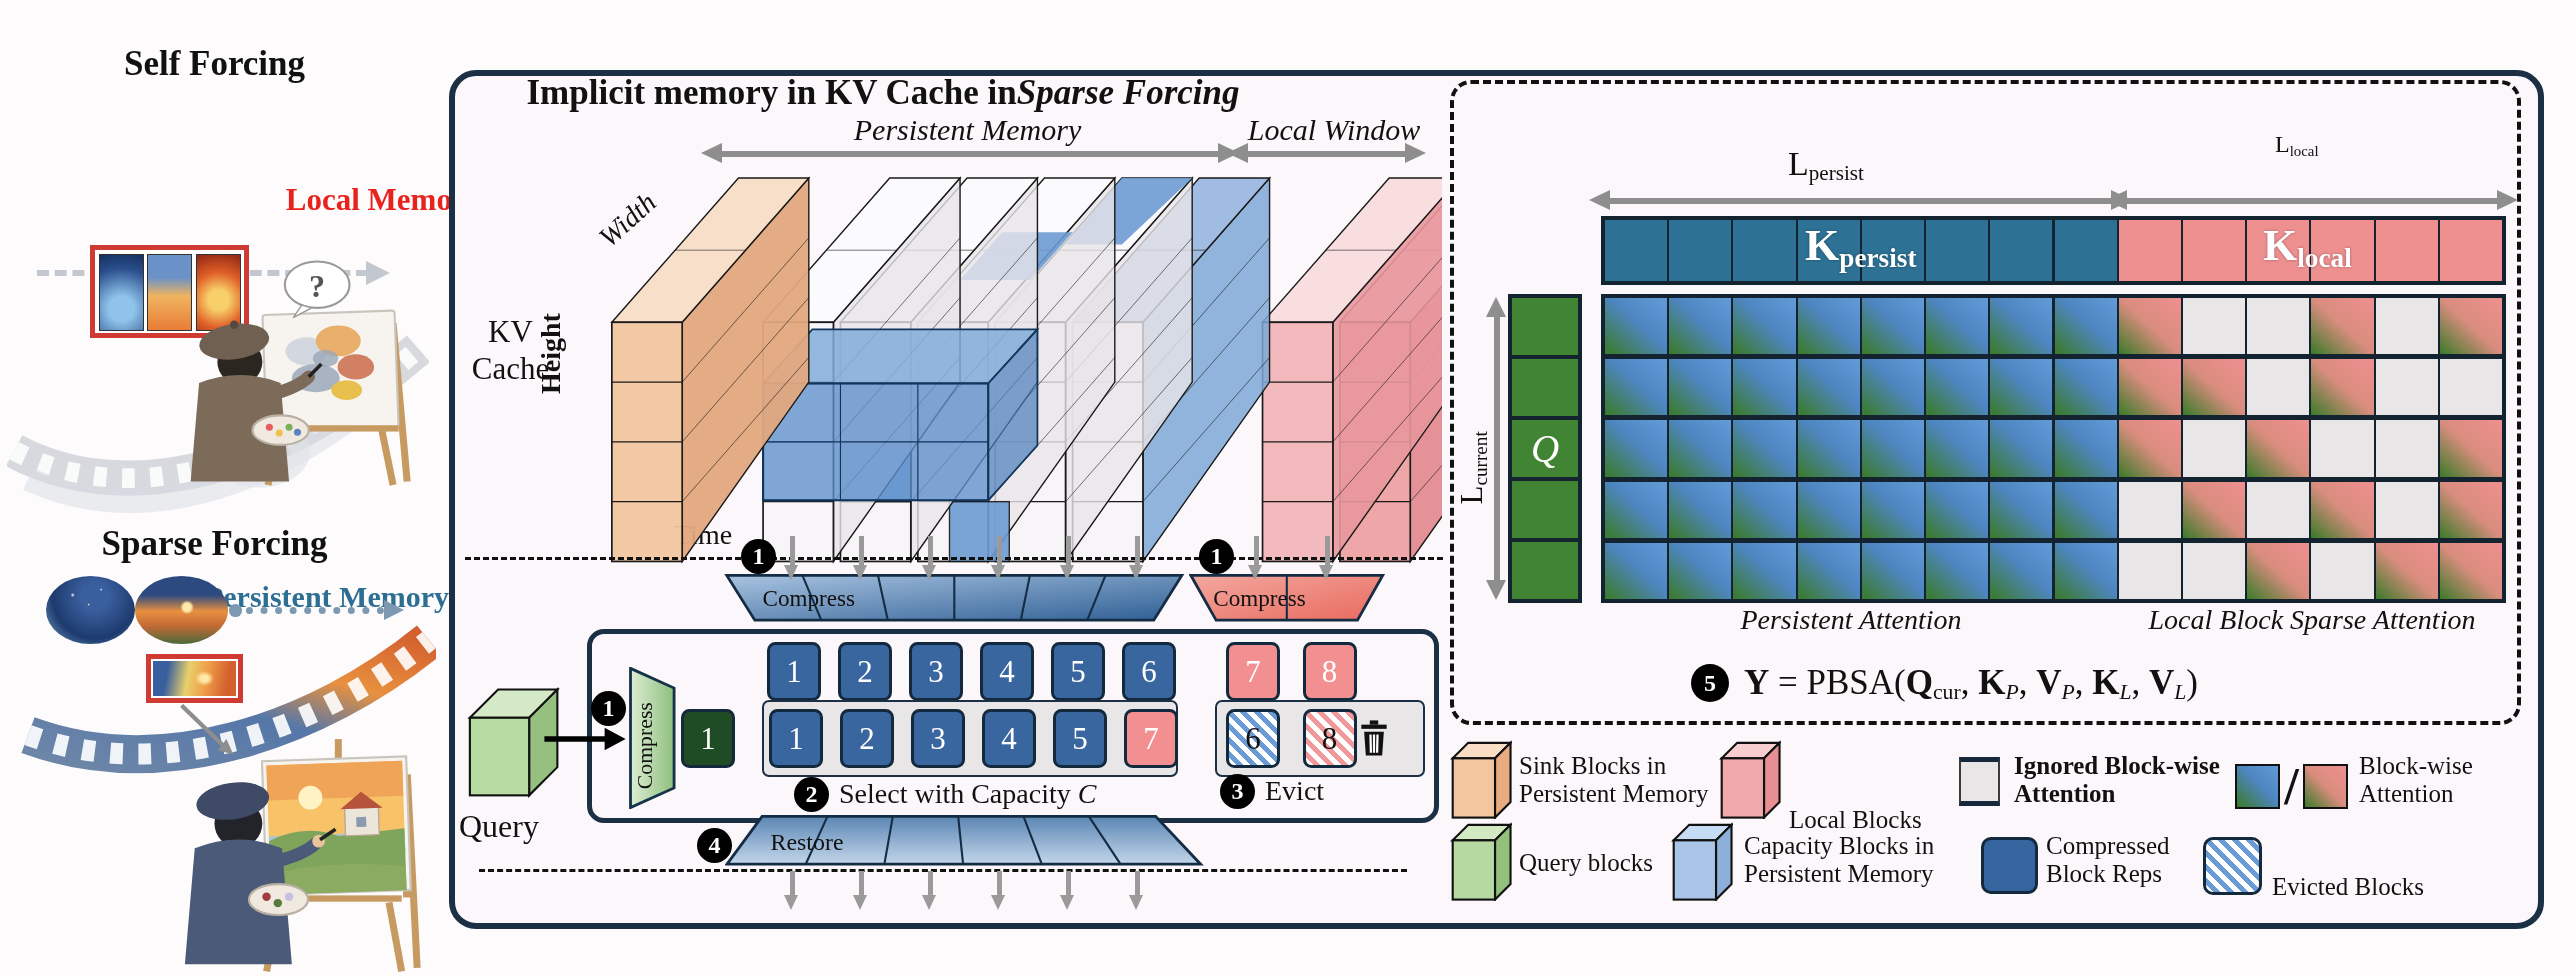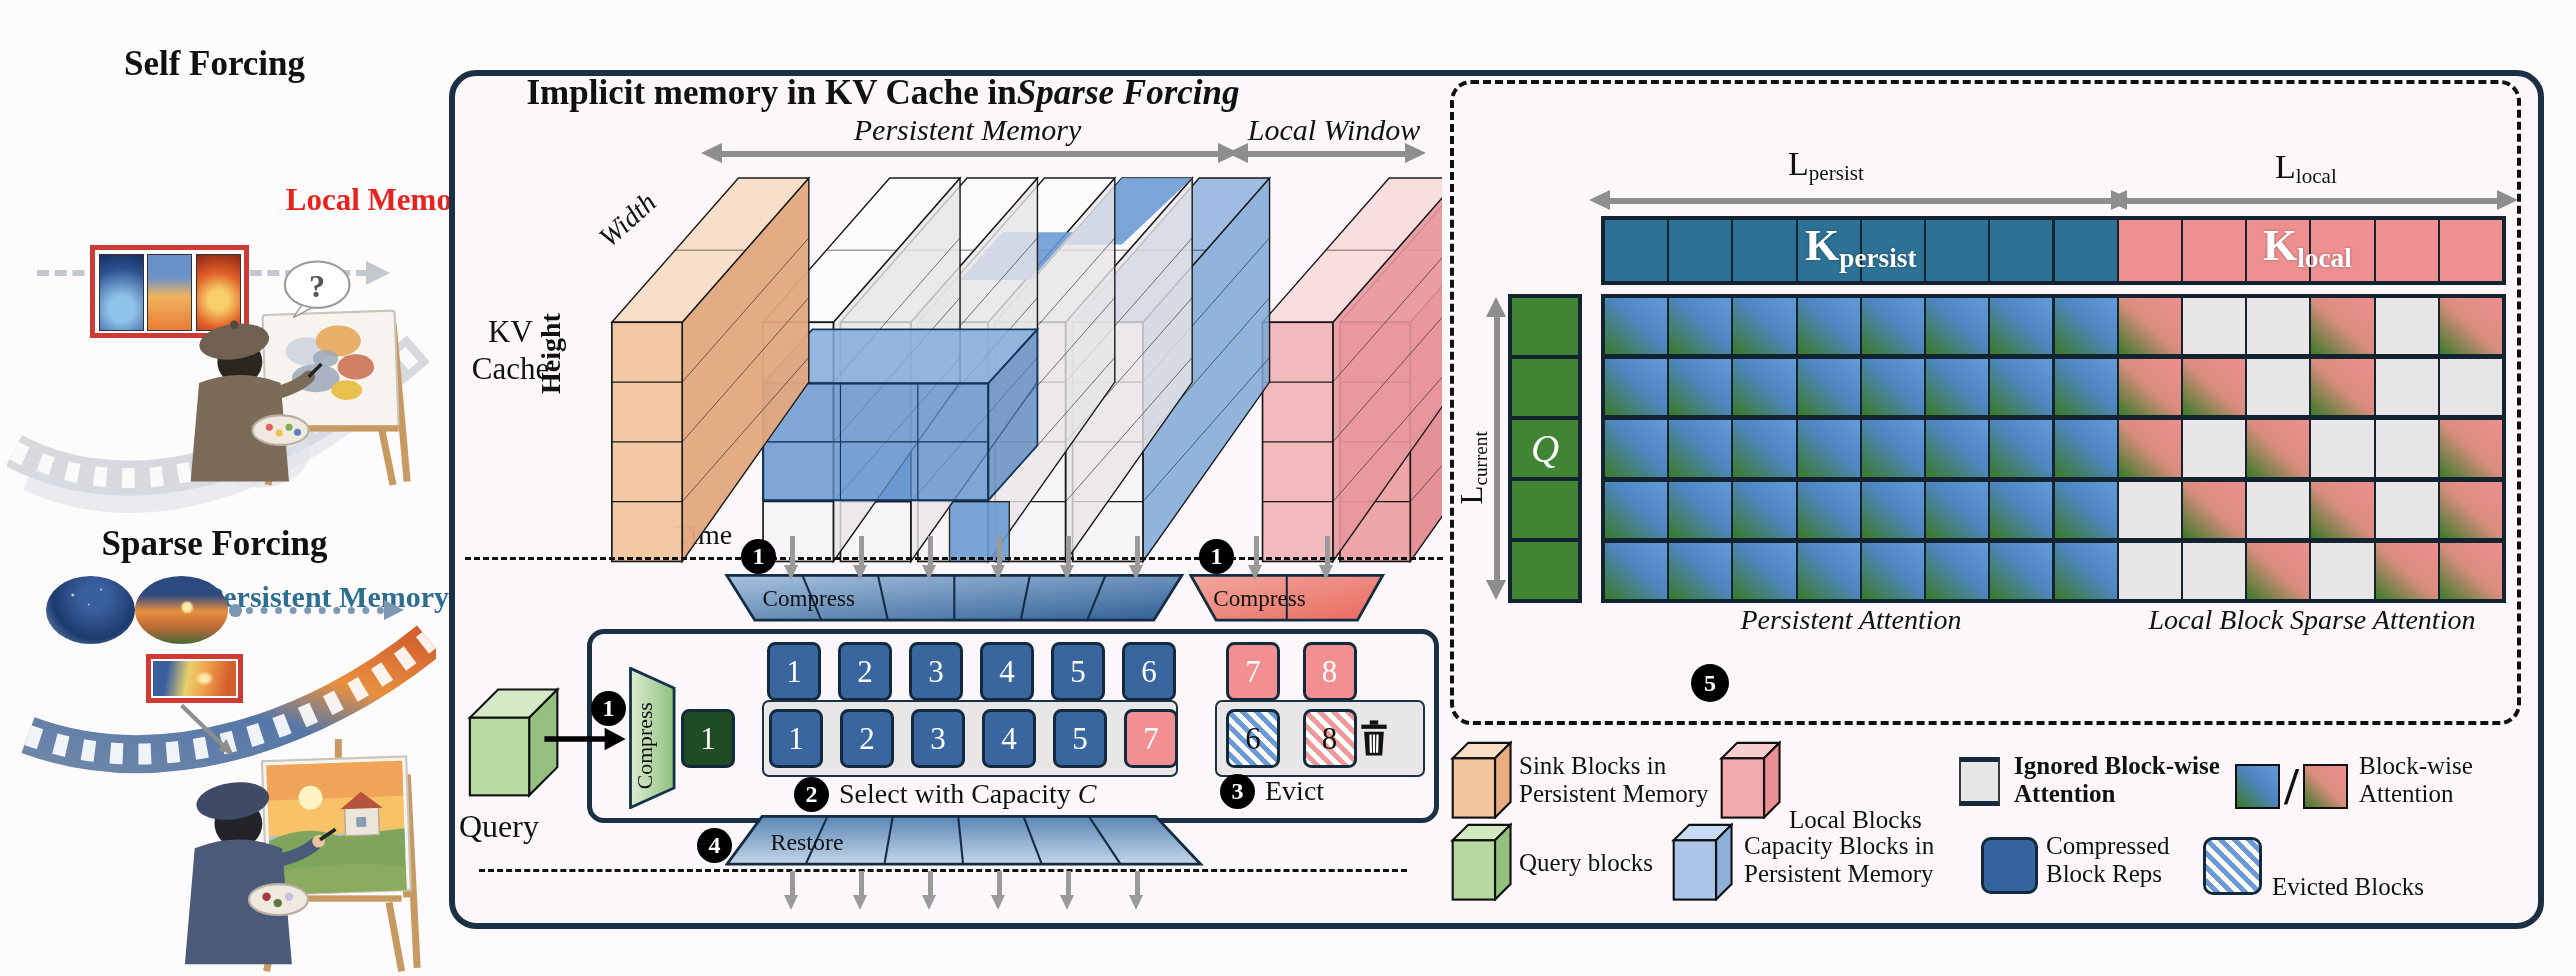--- a/index.html
+++ b/index.html
@@ -422,21 +422,21 @@
     <text x="64" y="50" font-size="34" font-family="Liberation Serif,serif" fill="#111">Restore</text>
   </svg>
 
   <div class="abs dash-line" style="left:479px;top:869px;width:928px;"></div>
 
   <div class="abs pbsa-box"></div>
 
   <div class="abs" style="left:1788px;top:145px;font-size:34px;">
     <span>L</span><span class="sub">persist</span>
   </div>
-  <div class="abs" style="left:2275px;top:148px;font-size:34px;">
+  <div class="abs" style="left:2275px;top:131px;font-size:24px;">
     <span>L</span><span class="sub">local</span>
   </div>
   <div class="abs harrow" style="left:1609px;top:198px;width:503px;"></div>
   <div class="abs harrow" style="left:2126px;top:198px;width:372px;"></div>
 
   <div class="abs navy-frame kbar" id="kbar" style="left:1601px;top:216px;width:897px;">
       <div class="kc kc-p"></div>
       <div class="kc kc-p"></div>
       <div class="kc kc-p"></div>
       <div class="kc kc-p"></div>
@@ -542,20 +542,23 @@
       <div class="gP"></div>
       <div class="gI"></div>
       <div class="gP"></div>
       <div class="gP"></div>
     </div>
 
   <div class="abs t-attn ctr" style="left:1640px;top:604px;width:422px;">Persistent Attention</div>
   <div class="abs t-attn ctr" style="left:2101px;top:604px;width:422px;">Local Block Sparse Attention</div>
 
   <div class="abs badge" style="left:1691px;top:664px;width:38px;height:38px;">5</div>
+  <div class="abs" style="left:1744px;top:663px;font-size:35px;white-space:nowrap;">
+    <b>Y</b><span> = PBSA(</span><b>Q</b><span class="sub">cur</span><span>, </span><b>K</b><i class="sub">P</i><span>, </span><b>V</b><i class="sub">P</i><span>, </span><b>K</b><i class="sub">L</i><span>, </span><b>V</b><i class="sub">L</i><span>)</span>
+  </div>
 
   <div id="legend">
       <div class="abs" style="left: 1447px; top: 740px;"><svg width="65" height="79" viewBox="0 0 92 112">
       <polygon points="8,26 30,4 90,4 68,26" fill="#f9ddc5" stroke="#111" stroke-width="3"></polygon>
       <polygon points="68,26 90,4 90,88 68,110" fill="#e8ab82" stroke="#111" stroke-width="3"></polygon>
       <rect x="8" y="26" width="60" height="84" fill="#f4c6a0" stroke="#111" stroke-width="3"></rect>
         </svg></div>
       <div class="abs leg-label" style="left: 1519px; top: 752px;">Sink Blocks in
 Persistent Memory</div>
       <div class="abs" style="left: 1716px; top: 740px;"><svg width="65" height="79" viewBox="0 0 92 112">

